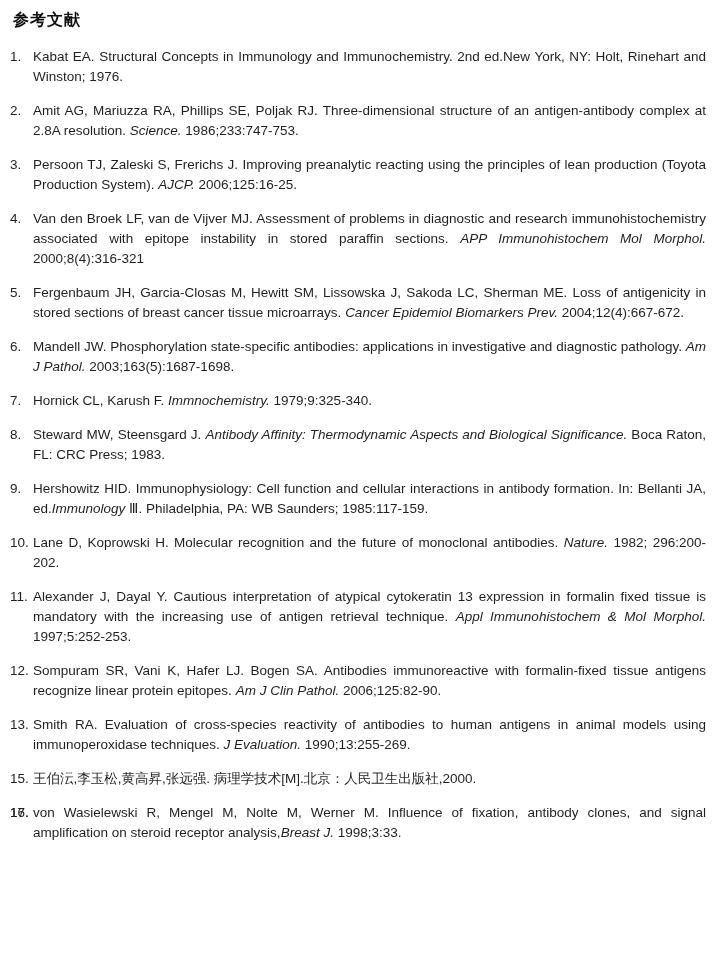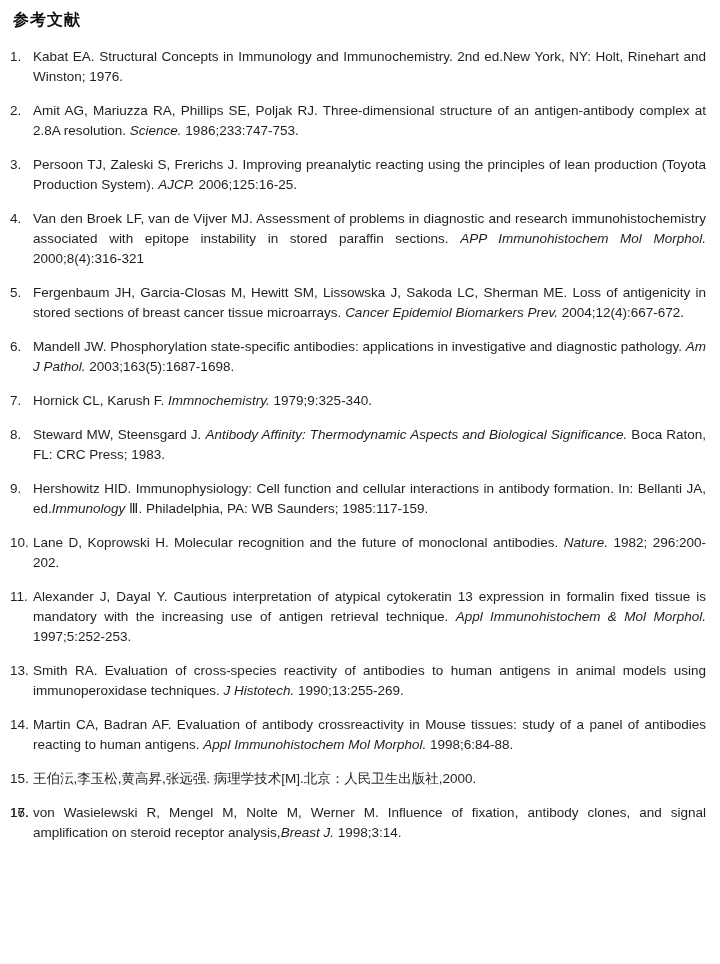--- a/index.html
+++ b/index.html
@@ -63,19 +63,19 @@
       <li class="ref"><span class="ref-num">2.</span><span><span>Amit AG, Mariuzza RA, Phillips SE, Poljak RJ. Three-dimensional structure of an antigen-antibody complex at 2.8A resolution. </span><em>Science.</em><span> 1986;233:747-753.</span></span></li>
       <li class="ref"><span class="ref-num">3.</span><span><span>Persoon TJ, Zaleski S, Frerichs J. Improving preanalytic reacting using the principles of lean production (Toyota Production System). </span><em>AJCP.</em><span> 2006;125:16-25.</span></span></li>
       <li class="ref"><span class="ref-num">4.</span><span><span>Van den Broek LF, van de Vijver MJ. Assessment of problems in diagnostic and research immunohistochemistry associated with epitope instability in stored paraffin sections. </span><em>APP Immunohistochem Mol Morphol.</em><span> 2000;8(4):316-321</span></span></li>
       <li class="ref"><span class="ref-num">5.</span><span><span>Fergenbaum JH, Garcia-Closas M, Hewitt SM, Lissowska J, Sakoda LC, Sherman ME. Loss of antigenicity in stored sections of breast cancer tissue microarrays. </span><em>Cancer Epidemiol Biomarkers Prev.</em><span> 2004;12(4):667-672.</span></span></li>
       <li class="ref"><span class="ref-num">6.</span><span><span>Mandell JW. Phosphorylation state-specific antibodies: applications in investigative and diagnostic pathology. </span><em>Am J Pathol.</em><span> 2003;163(5):1687-1698.</span></span></li>
       <li class="ref"><span class="ref-num">7.</span><span><span>Hornick CL, Karush F. </span><em>Immnochemistry.</em><span> 1979;9:325-340.</span></span></li>
       <li class="ref"><span class="ref-num">8.</span><span><span>Steward MW, Steensgard J. </span><em>Antibody Affinity: Thermodynamic Aspects and Biological Significance.</em><span> Boca Raton, FL: CRC Press; 1983.</span></span></li>
       <li class="ref"><span class="ref-num">9.</span><span><span>Hershowitz HID. Immunophysiology: Cell function and cellular interactions in antibody formation. In: Bellanti JA, ed.</span><em>Immunology </em><span>Ⅲ. Philadelphia, PA: WB Saunders; 1985:117-159.</span></span></li>
       <li class="ref"><span class="ref-num">10.</span><span><span>Lane D, Koprowski H. Molecular recognition and the future of monoclonal antibodies. </span><em>Nature.</em><span> 1982; 296:200-202.</span></span></li>
       <li class="ref"><span class="ref-num">11.</span><span><span>Alexander J, Dayal Y. Cautious interpretation of atypical cytokeratin 13 expression in formalin fixed tissue is mandatory with the increasing use of antigen retrieval technique. </span><em>Appl Immunohistochem &amp; Mol Morphol.</em><span> 1997;5:252-253.</span></span></li>
-      <li class="ref"><span class="ref-num">13.</span><span><span>Smith RA. Evaluation of cross-species reactivity of antibodies to human antigens in animal models using immunoperoxidase techniques. </span><em>J Histotech.</em><span> 1990;13:255-269.</span></span></li>
-      <li class="ref"><span class="ref-num">14.</span><span><span>Martin CA, Badran AF. Evaluation of antibody crossreactivity in Mouse tissues: study of a panel of antibodies reacting to human antigens. </span><em>Appl Immunohistochem Mol Morphol.</em><span> 1998;6:84-88.</span></span></li>
+      <li class="ref"><span class="ref-num">12.</span><span><span>Sompuram SR, Vani K, Hafer LJ. Bogen SA. Antibodies immunoreactive with formalin-fixed tissue antigens recognize linear protein epitopes. </span><em>Am J Clin Pathol.</em><span> 2006;125:82-90.</span></span></li>
+      <li class="ref"><span class="ref-num">13.</span><span><span>Smith RA. Evaluation of cross-species reactivity of antibodies to human antigens in animal models using immunoperoxidase techniques. </span><em>J Evaluation.</em><span> 1990;13:255-269.</span></span></li>
       <li class="ref"><span class="ref-num">15.</span><span><span>王伯沄,李玉松,黄高昇,张远强. 病理学技术[M].北京：人民卫生出版社,2000.</span></span></li>
       <li class="ref"><span class="ref-num">16.</span></li>
-      <li class="ref"><span class="ref-num">17.</span><span><span>von Wasielewski R, Mengel M, Nolte M, Werner M. Influence of fixation, antibody clones, and signal amplification on steroid receptor analysis,</span><em>Breast J.</em><span> 1998;3:14.</span></span></li>
+      <li class="ref"><span class="ref-num">17.</span><span><span>von Wasielewski R, Mengel M, Nolte M, Werner M. Influence of fixation, antibody clones, and signal amplification on steroid receptor analysis,</span><em>Breast J.</em><span> 1998;3:33.</span></span></li>
     </ol>
 </main>
 
 </body></html>

